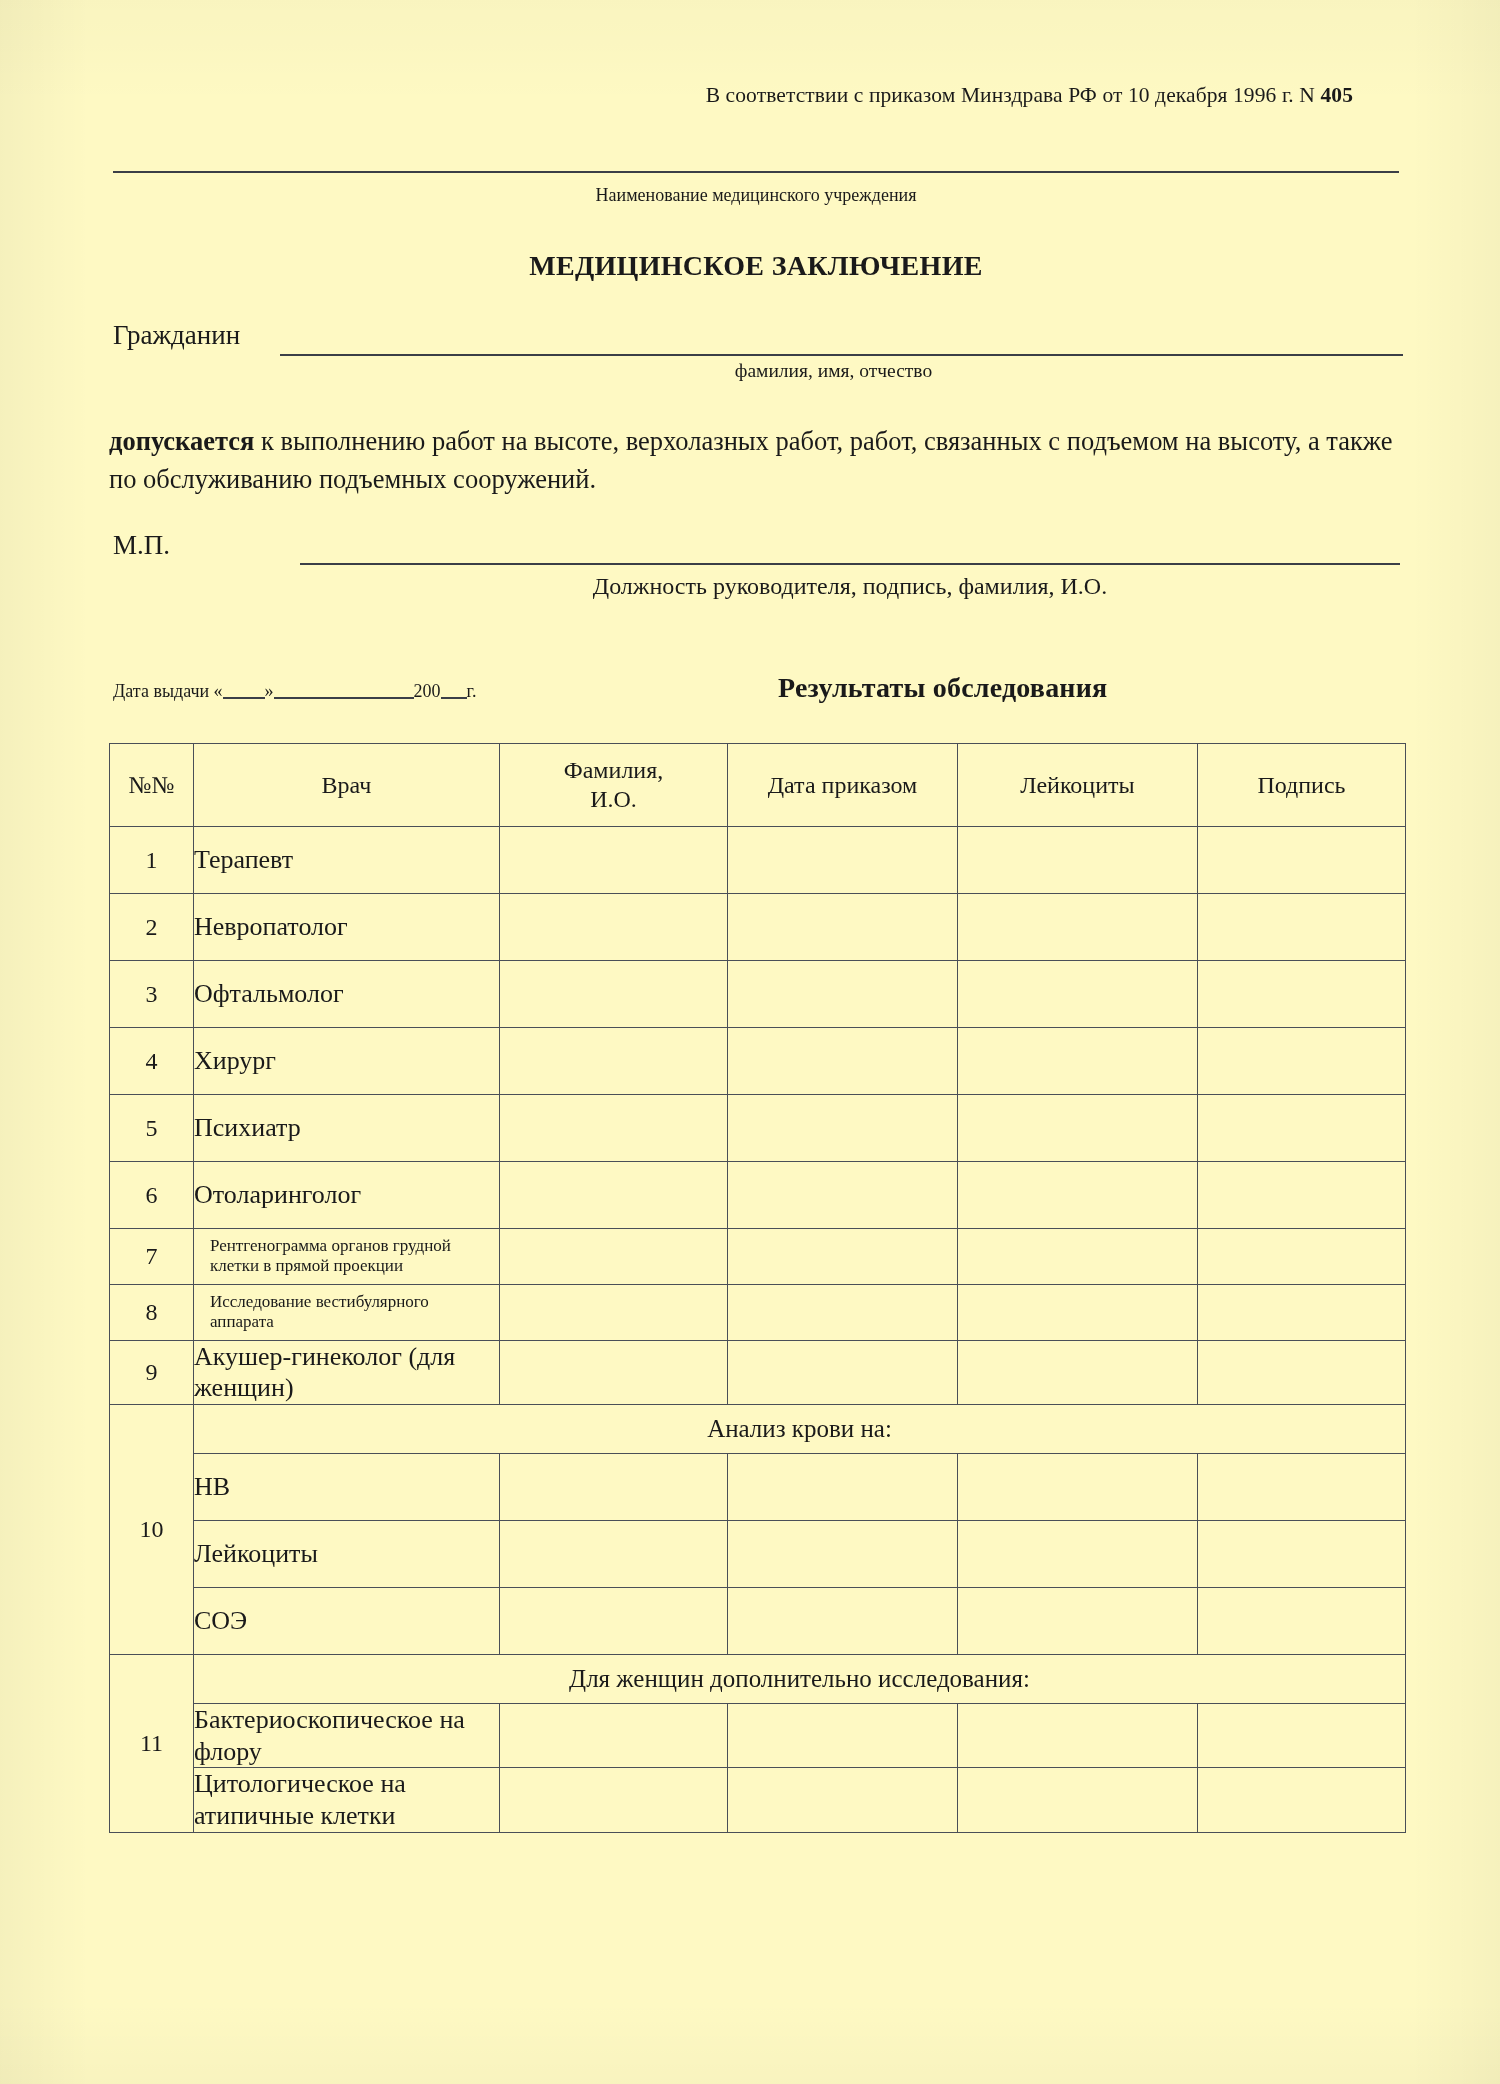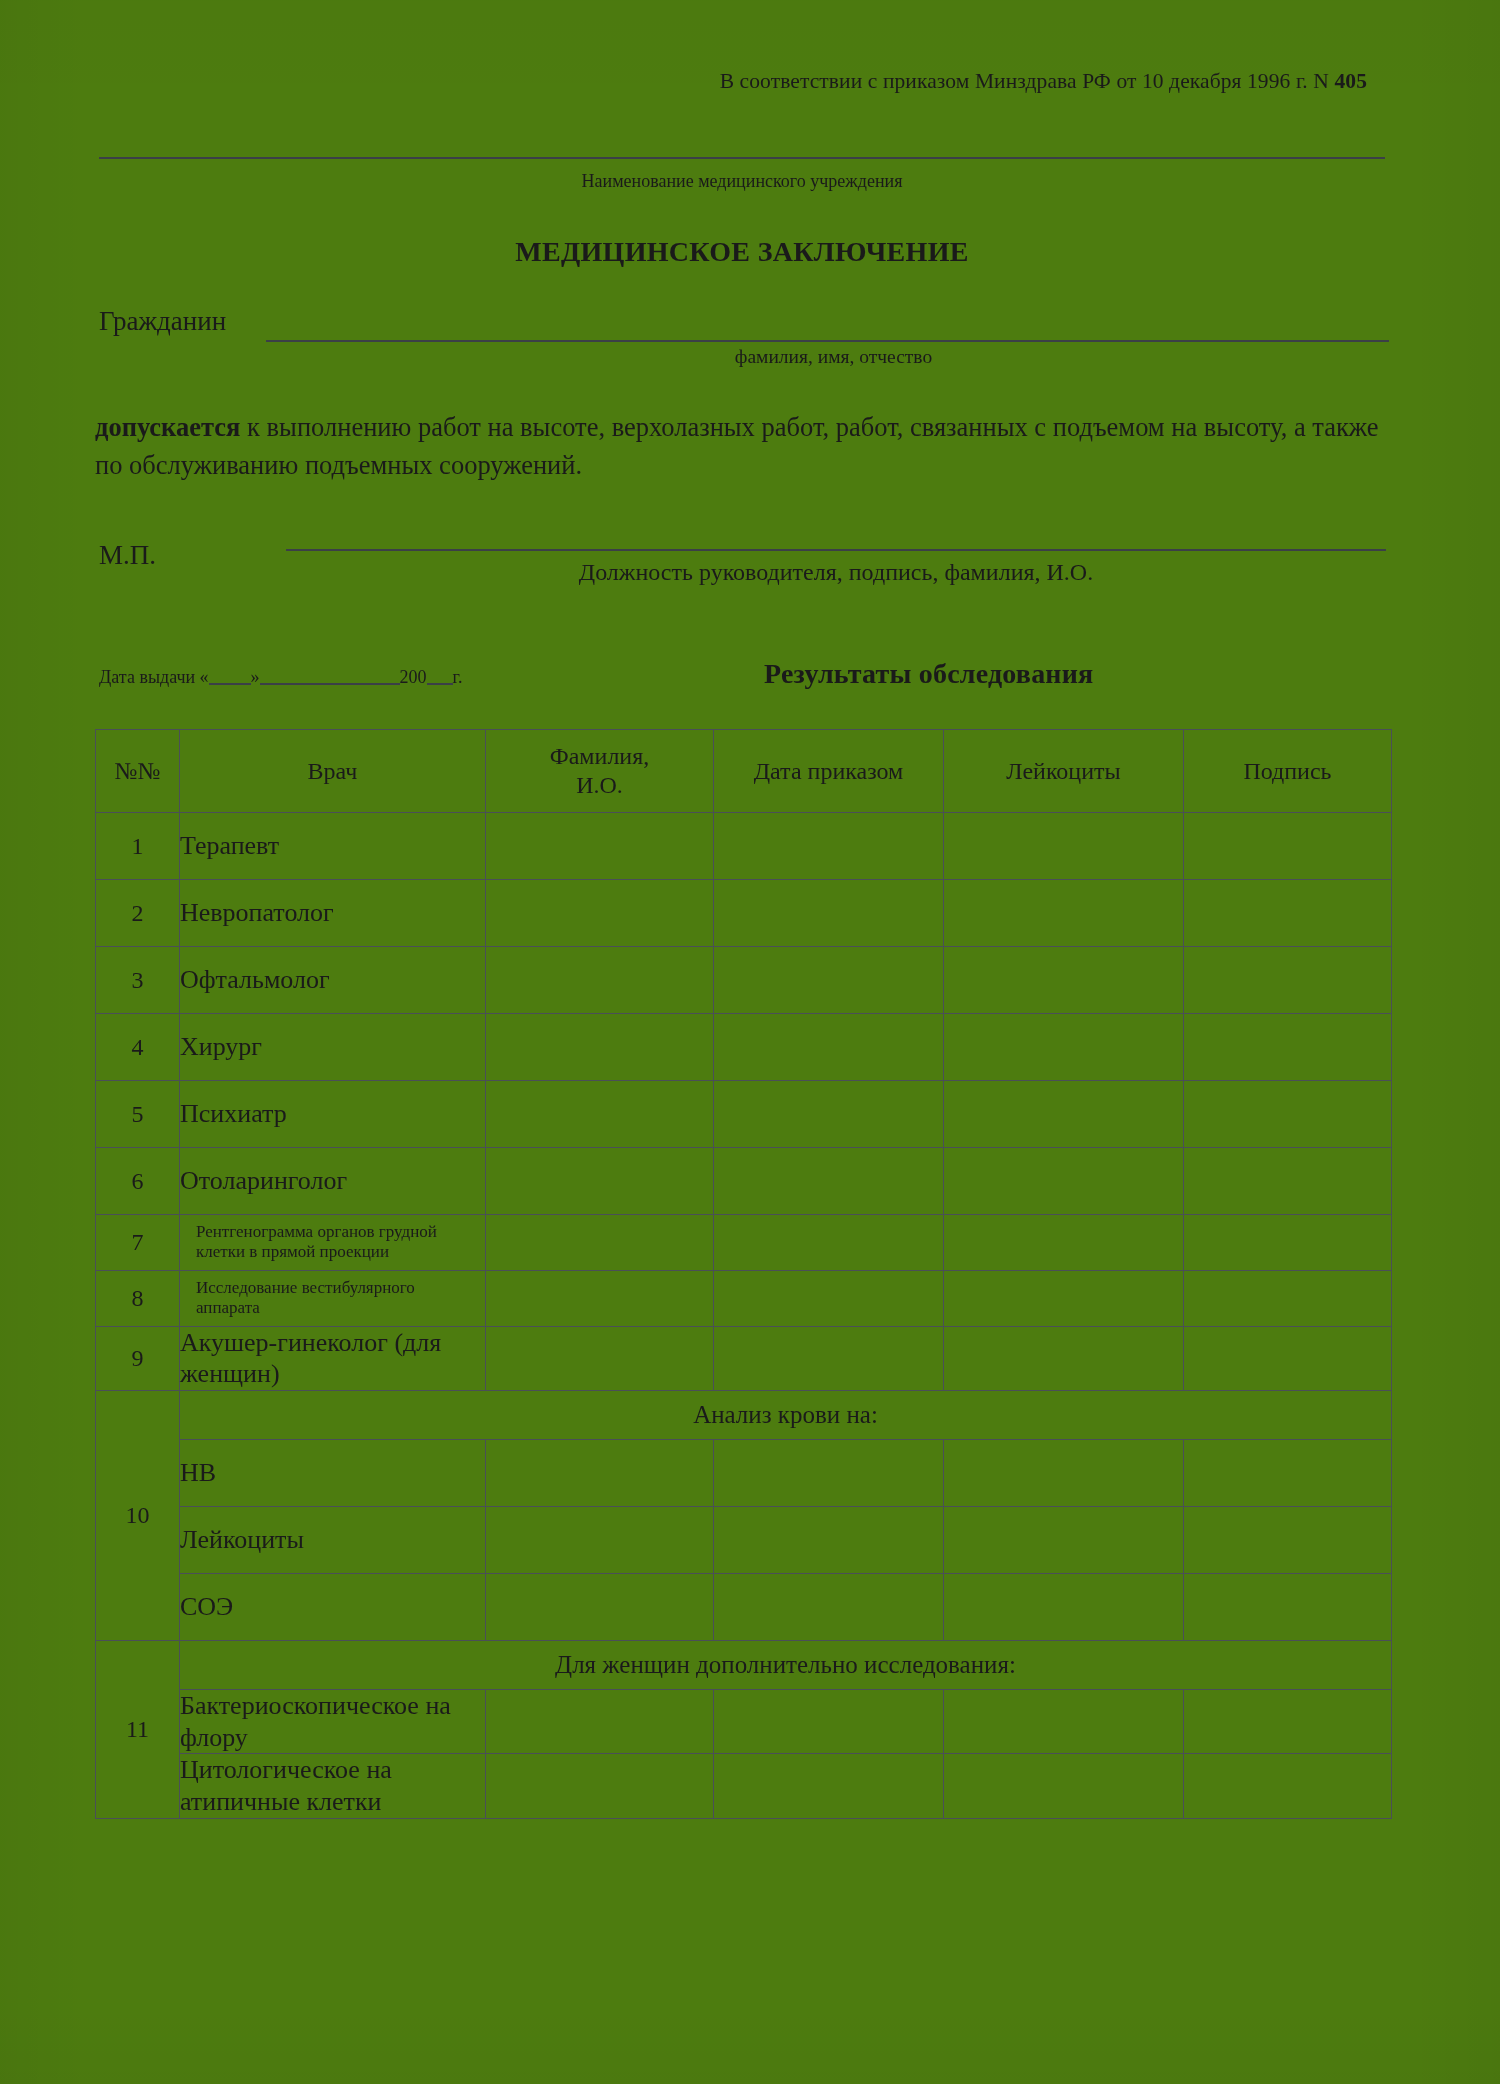--- a/index.html
+++ b/index.html
@@ -12,23 +12,23 @@
     height: 2084px;
     font-family: "Liberation Serif", serif;
     color: #1a1a1a;
     position: relative;
     overflow: hidden;
   }
   .page {
     position: relative;
     width: 1500px;
     height: 2084px;
-    background: #4d7c0f;
+    background: #fef9c3;
     box-sizing: border-box;
-    padding: 3px;
+    padding: 17px;
   }
   
   .page::before {
     content: "";
     position: absolute;
     inset: 0;
     pointer-events: none;
     background:
       linear-gradient(to right, rgba(0,0,0,0.035), rgba(0,0,0,0) 6%, rgba(0,0,0,0) 94%, rgba(0,0,0,0.03)),
       linear-gradient(to bottom, rgba(0,0,0,0.02), rgba(0,0,0,0) 5%, rgba(0,0,0,0) 96%, rgba(0,0,0,0.025));
@@ -114,21 +114,20 @@
     line-height: 1.42;
     text-align: left;
   }
   .body-text b { font-weight: bold; }
 
   .mp-label {
     position: absolute;
     top: 513px;
     left: 96px;
     font-size: 27px;
-    margin-top: 24px;
   }
   .mp-line {
     position: absolute;
     top: 546px;
     left: 283px;
     width: 1100px;
     border-top: 2.2px solid #3b3f47;
   }
   .mp-caption {
     position: absolute;

